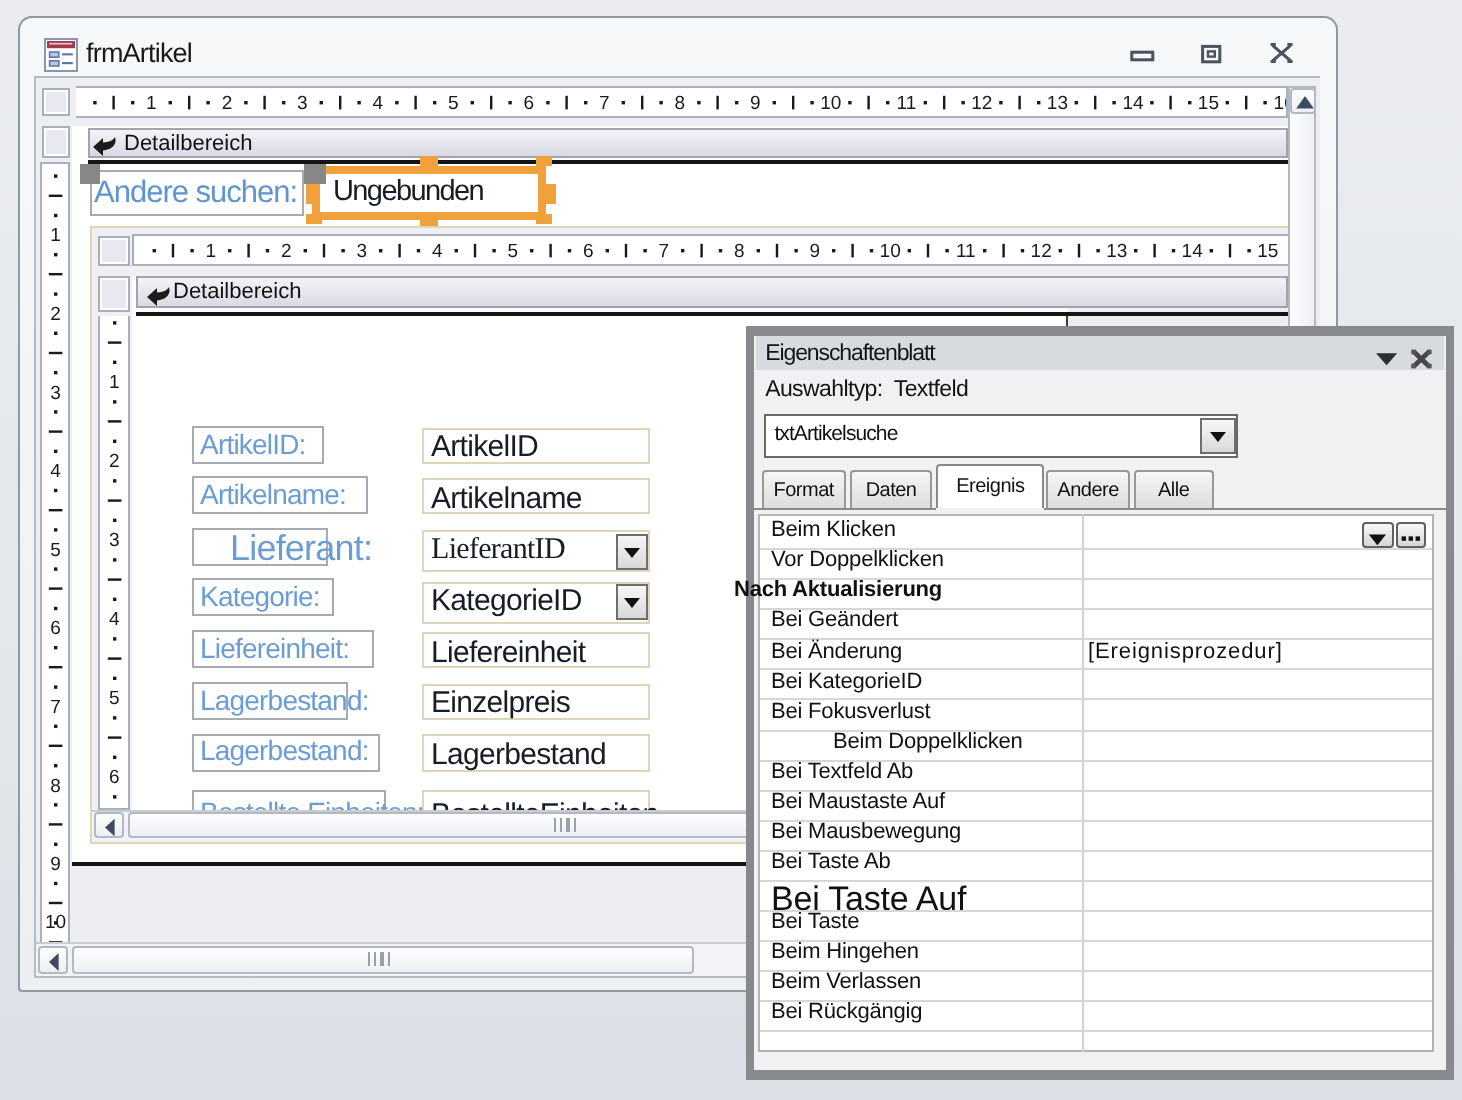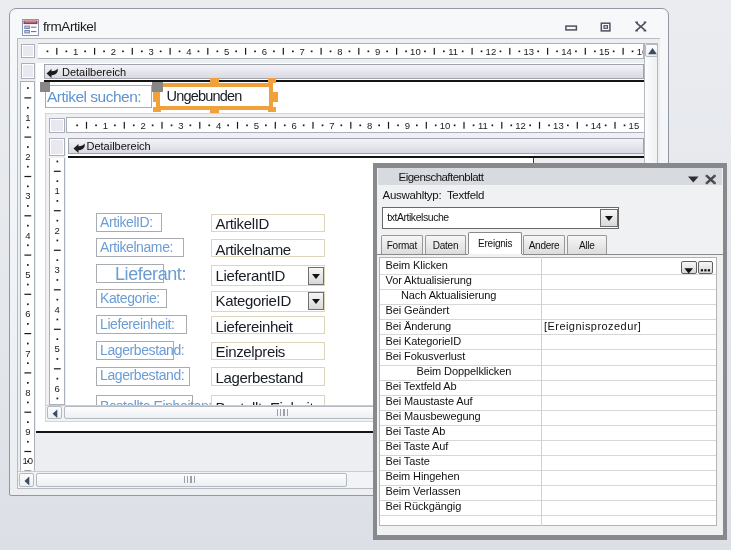--- a/index.html
+++ b/index.html
@@ -135,21 +135,21 @@
     <rect x="3.4" y="388.6" width="6.8" height="1.2" fill="#1a1a1a"></rect>
     <text x="6.8" y="382.0" font-family="Liberation Sans, sans-serif" font-size="9.5" fill="#1a1a1a" text-anchor="middle">10</text>
   </svg>
 <div style="position:absolute;left:44px;top:63.5px;width:599.5px;height:15.5px;background:linear-gradient(#f3f3f8,#d9d9e3);border:1px solid #a3a3ae;"></div>
 <svg width="13" height="10" viewBox="0 0 13 10" style="position:absolute;left:46px;top:68px">
     <path d="M0.5,5.5 L5.5,1 L5.5,3.2 C8.5,3.2 10.5,2.2 11.5,0.5 C12.5,3.4 11.0,6.8 5.5,7.2 L5.5,10 Z" fill="#1c1c1c"></path>
   </svg>
 <div style="position:absolute;left:62px;top:65.5px;font-size:11px;color:#111;">Detailbereich</div>
 <div style="position:absolute;left:44px;top:79.6px;width:599.5px;height:2.1px;background:#141414;"></div>
 <div style="position:absolute;left:45px;top:84.5px;width:107px;height:23.5px;background:#fff;border:1px solid #a8acb2;"></div>
-<div style="position:absolute;left:47px;top:88px;font-size:15.5px;letter-spacing:-0.5px;color:#5e95ce;">Artikel suchen:</div>
+<div style="position:absolute;left:47px;top:88px;font-size:15.5px;letter-spacing:-0.5px;color:#5e95ce;">Andere suchen:</div>
 <div style="position:absolute;left:156px;top:82.5px;width:116.5px;height:27.5px;background:#f1a13b;"></div>
 <div style="position:absolute;left:160px;top:86.5px;width:108.5px;height:19.5px;background:#fff;">
     <span style="position:absolute;left:6.5px;top:1.5px;font-size:14.5px;letter-spacing:-0.8px;color:#181c26;">Ungebunden</span>
   </div>
 <div style="position:absolute;left:209.5px;top:78.3px;width:9.5px;height:5px;background:#f1a13b;"></div>
 <div style="position:absolute;left:209.5px;top:110px;width:9.5px;height:5px;background:#f1a13b;"></div>
 <div style="position:absolute;left:152.5px;top:91.5px;width:5px;height:10.5px;background:#f1a13b;"></div>
 <div style="position:absolute;left:272.5px;top:91.5px;width:5px;height:10.5px;background:#f1a13b;"></div>
 <div style="position:absolute;left:267.5px;top:78.3px;width:8px;height:5px;background:#f1a13b;"></div>
 <div style="position:absolute;left:152.5px;top:107px;width:8px;height:5px;background:#f1a13b;"></div>
@@ -265,21 +265,21 @@
 <div style="position:absolute;left:100px;top:213.6px;font-size:14px;letter-spacing:-0.4px;color:#6b9cd4;">ArtikelID:</div>
 <div style="position:absolute;left:210.5px;top:213.5px;width:114.5px;height:18.5px;background:#fff;border:1px solid #ddd6bb;"></div>
 <div style="position:absolute;left:215.5px;top:215.3px;font-size:15px;letter-spacing:-0.35px;color:#181c26;">ArtikelID</div>
 <div style="position:absolute;left:96px;top:238.3px;width:88px;height:19px;background:#fff;border:1px solid #a8acb2;"></div>
 <div style="position:absolute;left:100px;top:238.9px;font-size:14px;letter-spacing:-0.4px;color:#6b9cd4;">Artikelname:</div>
 <div style="position:absolute;left:210.5px;top:238.8px;width:114.5px;height:18.5px;background:#fff;border:1px solid #ddd6bb;"></div>
 <div style="position:absolute;left:215.5px;top:240.60000000000002px;font-size:15px;letter-spacing:-0.35px;color:#181c26;">Artikelname</div>
 <div style="position:absolute;left:96px;top:263.7px;width:68px;height:19px;background:#fff;border:1px solid #a8acb2;"></div>
 <div style="position:absolute;left:115px;top:264.3px;font-size:18px;letter-spacing:-0.4px;color:#6b9cd4;">Lieferant:</div>
 <div style="position:absolute;left:210.5px;top:265.2px;width:114.5px;height:21px;background:#fff;border:1px solid #ddd6bb;"></div>
-<div style="position:absolute;left:215.5px;top:267.0px;font-size:15px;letter-spacing:-0.35px;color:#181c26;">LieferantID</div>
+<div style="position:absolute;left:215.5px;top:267.0px;font-size:15px;letter-spacing:-0.35px;color:#181c26;font-family:Liberation Serif, serif;">LieferantID</div>
 <div style="position:absolute;left:308px;top:266.7px;width:15.5px;height:18px;background:linear-gradient(#f6f6f6,#d8d8d8);border:1px solid #6e6e6e;"><svg width="14" height="16">
       <path d="M3,6 L11,6 L7,11 Z" fill="#111"></path>
     </svg></div>
 <div style="position:absolute;left:96px;top:289.0px;width:71px;height:19px;background:#fff;border:1px solid #a8acb2;"></div>
 <div style="position:absolute;left:100px;top:290px;font-size:14px;letter-spacing:-0.4px;color:#6b9cd4;">Kategorie:</div>
 <div style="position:absolute;left:210.5px;top:290.5px;width:114.5px;height:21px;background:#fff;border:1px solid #ddd6bb;"></div>
 <div style="position:absolute;left:215.5px;top:292.3px;font-size:15px;letter-spacing:-0.35px;color:#181c26;">KategorieID</div>
 <div style="position:absolute;left:308px;top:292.0px;width:15.5px;height:18px;background:linear-gradient(#f6f6f6,#d8d8d8);border:1px solid #6e6e6e;"><svg width="14" height="16">
       <path d="M3,6 L11,6 L7,11 Z" fill="#111"></path>
     </svg></div>
@@ -320,21 +320,21 @@
 <div style="position:absolute;left:184.0px;top:476.0px;width:1.3px;height:7px;background:#9aa0ab"></div>
 <div style="position:absolute;left:187.2px;top:476.0px;width:1.3px;height:7px;background:#9aa0ab"></div>
 <div style="position:absolute;left:190.4px;top:476.0px;width:1.3px;height:7px;background:#9aa0ab"></div>
 <div style="position:absolute;left:193.6px;top:476.0px;width:1.3px;height:7px;background:#9aa0ab"></div>
 <div style="position:absolute;left:644.3px;top:43px;width:14px;height:428px;background:linear-gradient(90deg,#fdfdfe,#eef0f3);border:1px solid #b4b8c0;"></div>
 <div style="position:absolute;left:644.8px;top:43.8px;width:13px;height:13.5px;border:1px solid #b4b8c0;border-radius:2px;background:linear-gradient(#fdfdfe,#edeff2)"><svg width="13" height="13.5">
       <path d="M6.5,3.0 L2.1,9.2 L10.9,9.2 Z" fill="#3f4a63"></path>
     </svg></div>
 <div style="position:absolute;left:373.3px;top:162.5px;width:353.7px;height:377px;background:#f0f1f3;border-style:solid;border-color:#87898d;border-width:5px 4.5px 5.5px 4.5px;"></div>
 <div style="position:absolute;left:377.8px;top:167.5px;width:344.7px;height:17.5px;background:#d7dade;"></div>
-<div style="position:absolute;left:382.6px;top:170.8px;font-size:11.5px;letter-spacing:-0.55px;color:#141414;margin-left:16px;">Eigenschaftenblatt</div>
+<div style="position:absolute;left:382.6px;top:170.8px;font-size:11.5px;letter-spacing:-0.55px;color:#141414;">Eigenschaftenblatt</div>
 <svg width="40" height="13" style="position:absolute;left:683px;top:172.5px">
     <path d="M5,3.6 L15.6,3.6 L10.3,9.6 Z" fill="#2e2e32"></path>
     <path d="M23.8,2.8 L31.6,10.2 M31.6,2.8 L23.8,10.2" stroke="#45454a" stroke-width="2.4"></path>
     <rect x="22.6" y="1.8" width="2.3" height="2.3" fill="#55555a"></rect>
     <rect x="30.5" y="1.8" width="2.3" height="2.3" fill="#55555a"></rect>
     <rect x="22.6" y="8.9" width="2.3" height="2.3" fill="#55555a"></rect>
     <rect x="30.5" y="8.9" width="2.3" height="2.3" fill="#55555a"></rect>
   </svg>
 <div style="position:absolute;left:382.6px;top:189.3px;font-size:11.5px;letter-spacing:-0.3px;color:#141414;">Auswahltyp:&nbsp; Textfeld</div>
 <div style="position:absolute;left:382px;top:207px;width:237px;height:22px;background:#fff;border:1px solid #686868;"></div>
@@ -345,44 +345,44 @@
 <div style="position:absolute;left:380.7px;top:235px;width:42.3px;height:19.4px;background:linear-gradient(#f6f6f6,#dcdcdc);border:1px solid #989898;border-bottom:none;border-radius:2px 2px 0 0;font-size:10px;letter-spacing:-0.25px;color:#111;text-align:center;padding-top:4px;">Format</div>
 <div style="position:absolute;left:424.6px;top:235px;width:41.9px;height:19.4px;background:linear-gradient(#f6f6f6,#dcdcdc);border:1px solid #989898;border-bottom:none;border-radius:2px 2px 0 0;font-size:10px;letter-spacing:-0.25px;color:#111;text-align:center;padding-top:4px;">Daten</div>
 <div style="position:absolute;left:468.1px;top:231.8px;width:54.2px;height:22.6px;background:#fff;border:1px solid #8a8a8a;border-bottom:none;border-radius:2px 2px 0 0;font-size:10px;letter-spacing:-0.25px;color:#111;text-align:center;padding-top:5px;">Ereignis</div>
 <div style="position:absolute;left:523.4px;top:235px;width:41.3px;height:19.4px;background:linear-gradient(#f6f6f6,#dcdcdc);border:1px solid #989898;border-bottom:none;border-radius:2px 2px 0 0;font-size:10px;letter-spacing:-0.25px;color:#111;text-align:center;padding-top:4px;">Andere</div>
 <div style="position:absolute;left:566.5px;top:235px;width:40.6px;height:19.4px;background:linear-gradient(#f6f6f6,#dcdcdc);border:1px solid #989898;border-bottom:none;border-radius:2px 2px 0 0;font-size:10px;letter-spacing:-0.25px;color:#111;text-align:center;padding-top:4px;">Alle</div>
 <div style="position:absolute;left:376px;top:253.8px;width:92.1px;height:1px;background:#8a8a8a;"></div>
 <div style="position:absolute;left:522.3px;top:253.8px;width:201.7px;height:1px;background:#8a8a8a;"></div>
 <div style="position:absolute;left:378.5px;top:257.3px;width:338px;height:269px;background:#fff;border:1px solid #b3b3b3;"></div>
 <div style="position:absolute;left:385.5px;top:259.2px;font-size:11px;letter-spacing:-0.1px;color:#111;">Beim Klicken</div>
 <div style="position:absolute;left:379.5px;top:274.1px;width:336px;height:1px;background:#d7d7d7;"></div>
-<div style="position:absolute;left:385.5px;top:274.3px;font-size:11px;letter-spacing:-0.1px;color:#111;">Vor Aktualisierung</div>
+<div style="position:absolute;left:385.5px;top:274.3px;font-size:11px;letter-spacing:-0.1px;color:#111;">Vor Doppelklicken</div>
 <div style="position:absolute;left:379.5px;top:289.1px;width:336px;height:1px;background:#d7d7d7;"></div>
-<div style="position:absolute;left:401px;top:289.3px;font-size:11px;letter-spacing:-0.1px;color:#111;">Nach Aktualisierung</div>
+<div style="position:absolute;left:367px;top:289.3px;font-size:11px;letter-spacing:-0.1px;color:#111;font-weight:bold;">Nach Aktualisierung</div>
 <div style="position:absolute;left:379.5px;top:304.2px;width:336px;height:1px;background:#d7d7d7;"></div>
 <div style="position:absolute;left:385.5px;top:304.4px;font-size:11px;letter-spacing:-0.1px;color:#111;">Bei Geändert</div>
 <div style="position:absolute;left:379.5px;top:319.3px;width:336px;height:1px;background:#d7d7d7;"></div>
 <div style="position:absolute;left:385.5px;top:319.5px;font-size:11px;letter-spacing:-0.1px;color:#111;">Bei Änderung</div>
 <div style="position:absolute;left:379.5px;top:334.3px;width:336px;height:1px;background:#d7d7d7;"></div>
 <div style="position:absolute;left:544px;top:319.5px;font-size:11px;letter-spacing:0.45px;color:#111;">[Ereignisprozedur]</div>
 <div style="position:absolute;left:385.5px;top:334.5px;font-size:11px;letter-spacing:-0.1px;color:#111;">Bei KategorieID</div>
 <div style="position:absolute;left:379.5px;top:349.4px;width:336px;height:1px;background:#d7d7d7;"></div>
 <div style="position:absolute;left:385.5px;top:349.6px;font-size:11px;letter-spacing:-0.1px;color:#111;">Bei Fokusverlust</div>
 <div style="position:absolute;left:379.5px;top:364.5px;width:336px;height:1px;background:#d7d7d7;"></div>
 <div style="position:absolute;left:385.5px;top:364.7px;font-size:11px;letter-spacing:-0.1px;color:#111;margin-left:31px;">Beim Doppelklicken</div>
 <div style="position:absolute;left:379.5px;top:379.6px;width:336px;height:1px;background:#d7d7d7;"></div>
 <div style="position:absolute;left:385.5px;top:379.8px;font-size:11px;letter-spacing:-0.1px;color:#111;">Bei Textfeld Ab</div>
 <div style="position:absolute;left:379.5px;top:394.6px;width:336px;height:1px;background:#d7d7d7;"></div>
 <div style="position:absolute;left:385.5px;top:394.8px;font-size:11px;letter-spacing:-0.1px;color:#111;">Bei Maustaste Auf</div>
 <div style="position:absolute;left:379.5px;top:409.7px;width:336px;height:1px;background:#d7d7d7;"></div>
 <div style="position:absolute;left:385.5px;top:409.9px;font-size:11px;letter-spacing:-0.1px;color:#111;">Bei Mausbewegung</div>
 <div style="position:absolute;left:379.5px;top:424.8px;width:336px;height:1px;background:#d7d7d7;"></div>
 <div style="position:absolute;left:385.5px;top:425.0px;font-size:11px;letter-spacing:-0.1px;color:#111;text-align:right;">Bei Taste Ab</div>
 <div style="position:absolute;left:379.5px;top:439.8px;width:336px;height:1px;background:#d7d7d7;"></div>
-<div style="position:absolute;left:385.5px;top:440.0px;font-size:11px;letter-spacing:-0.1px;color:#111;">Bei Taste Auf</div>
+<div style="position:absolute;left:385.5px;top:440.0px;font-size:17px;letter-spacing:-0.1px;color:#111;">Bei Taste Auf</div>
 <div style="position:absolute;left:379.5px;top:454.9px;width:336px;height:1px;background:#d7d7d7;"></div>
 <div style="position:absolute;left:385.5px;top:455.1px;font-size:11px;letter-spacing:-0.1px;color:#111;">Bei Taste</div>
 <div style="position:absolute;left:379.5px;top:470.0px;width:336px;height:1px;background:#d7d7d7;"></div>
 <div style="position:absolute;left:385.5px;top:470.2px;font-size:11px;letter-spacing:-0.1px;color:#111;">Beim Hingehen</div>
 <div style="position:absolute;left:379.5px;top:485.0px;width:336px;height:1px;background:#d7d7d7;"></div>
 <div style="position:absolute;left:385.5px;top:485.2px;font-size:11px;letter-spacing:-0.1px;color:#111;">Beim Verlassen</div>
 <div style="position:absolute;left:379.5px;top:500.1px;width:336px;height:1px;background:#d7d7d7;"></div>
 <div style="position:absolute;left:385.5px;top:500.3px;font-size:11px;letter-spacing:-0.1px;color:#111;">Bei Rückgängig</div>
 <div style="position:absolute;left:379.5px;top:515.2px;width:336px;height:1px;background:#d7d7d7;"></div>
 <div style="position:absolute;left:541px;top:257.3px;width:1px;height:269px;background:#d0d0d0;"></div>

